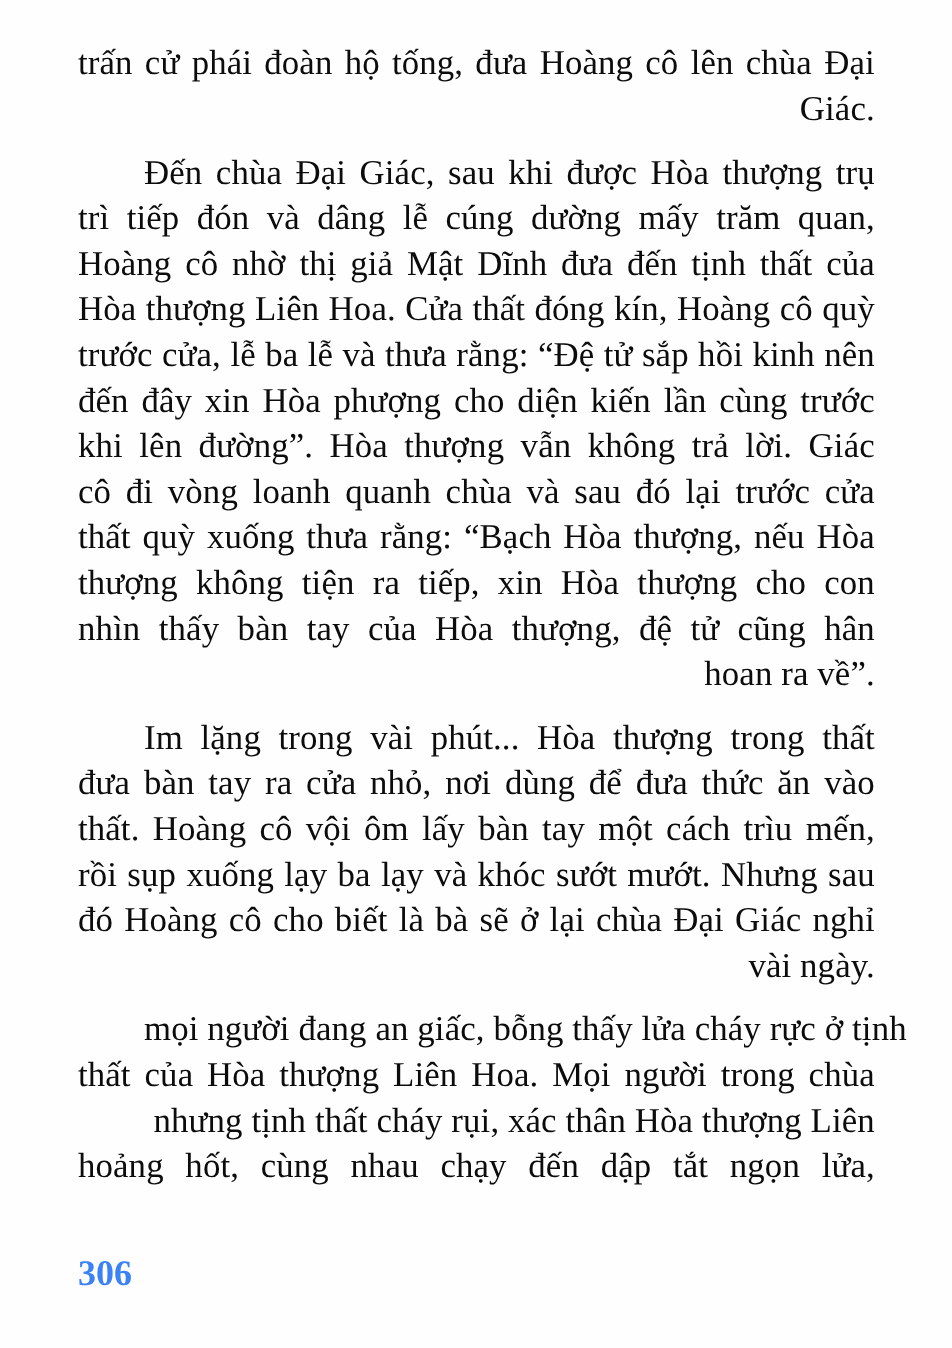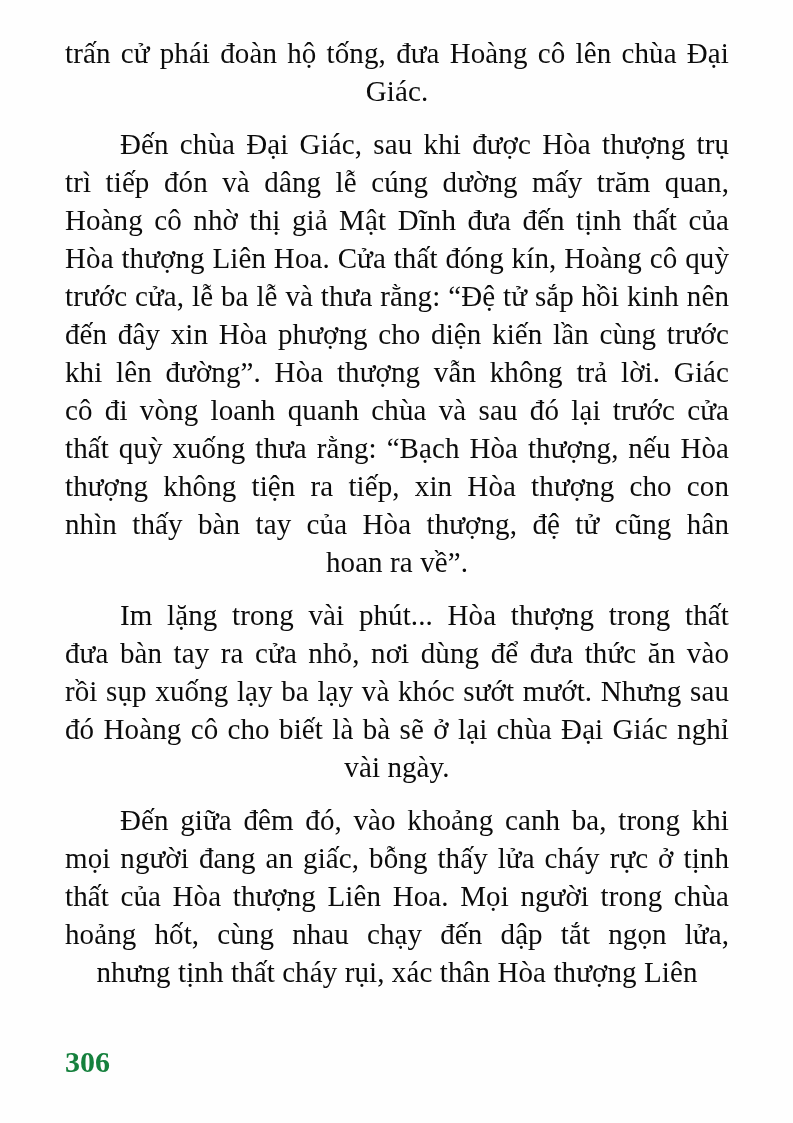--- a/index.html
+++ b/index.html
@@ -32,37 +32,37 @@
   }
   .para {
     margin: 0 0 15px 0;
     padding: 0;
   }
   .para:last-child {
     margin-bottom: 0;
   }
   .line {
     white-space: nowrap;
-    text-align: center;
+    text-align: right;
   }
   .line.just {
     text-align: justify;
     text-align-last: justify;
   }
   .para.indent .line:first-child {
     text-indent: 55px;
   }
   .page-number {
     position: absolute;
     left: 65px;
     top: 1043px;
     font-size: 30px;
     font-weight: bold;
     line-height: 38px;
-    color: #15803d;
+    color: #3b82f6;
   }
 </style>
 </head>
 <body>
 
 <div class="page">
   <div class="text-block" id="text-block">
       <div class="para">
         <div class="line just">trấn cử phái đoàn hộ tống, đưa Hoàng cô lên chùa Đại</div>
         <div class="line">Giác.</div>
@@ -77,26 +77,26 @@
         <div class="line just">khi lên đường”. Hòa thượng vẫn không trả lời. Giác</div>
         <div class="line just">cô đi vòng loanh quanh chùa và sau đó lại trước cửa</div>
         <div class="line just">thất quỳ xuống thưa rằng: “Bạch Hòa thượng, nếu Hòa</div>
         <div class="line just">thượng không tiện ra tiếp, xin Hòa thượng cho con</div>
         <div class="line just">nhìn thấy bàn tay của Hòa thượng, đệ tử cũng hân</div>
         <div class="line">hoan ra về”.</div>
       </div>
       <div class="para indent">
         <div class="line just">Im lặng trong vài phút... Hòa thượng trong thất</div>
         <div class="line just">đưa bàn tay ra cửa nhỏ, nơi dùng để đưa thức ăn vào</div>
+        <div class="line just">thất. Hoàng cô vội ôm lấy bàn tay một cách trìu mến,</div>
         <div class="line just">rồi sụp xuống lạy ba lạy và khóc sướt mướt. Nhưng sau</div>
         <div class="line just">đó Hoàng cô cho biết là bà sẽ ở lại chùa Đại Giác nghỉ</div>
         <div class="line">vài ngày.</div>
       </div>
       <div class="para indent">
-        <div class="line just">Đến giữa đêm đó, vào khoảng canh ba, trong khi</div>
         <div class="line just">mọi người đang an giấc, bỗng thấy lửa cháy rực ở tịnh</div>
         <div class="line just">thất của Hòa thượng Liên Hoa. Mọi người trong chùa</div>
+        <div class="line">nhưng tịnh thất cháy rụi, xác thân Hòa thượng Liên</div>
         <div class="line just">hoảng hốt, cùng nhau chạy đến dập tắt ngọn lửa,</div>
-        <div class="line">nhưng tịnh thất cháy rụi, xác thân Hòa thượng Liên</div>
       </div>
     </div>
   <div class="page-number">306</div>
 </div>
 
 </body></html>

